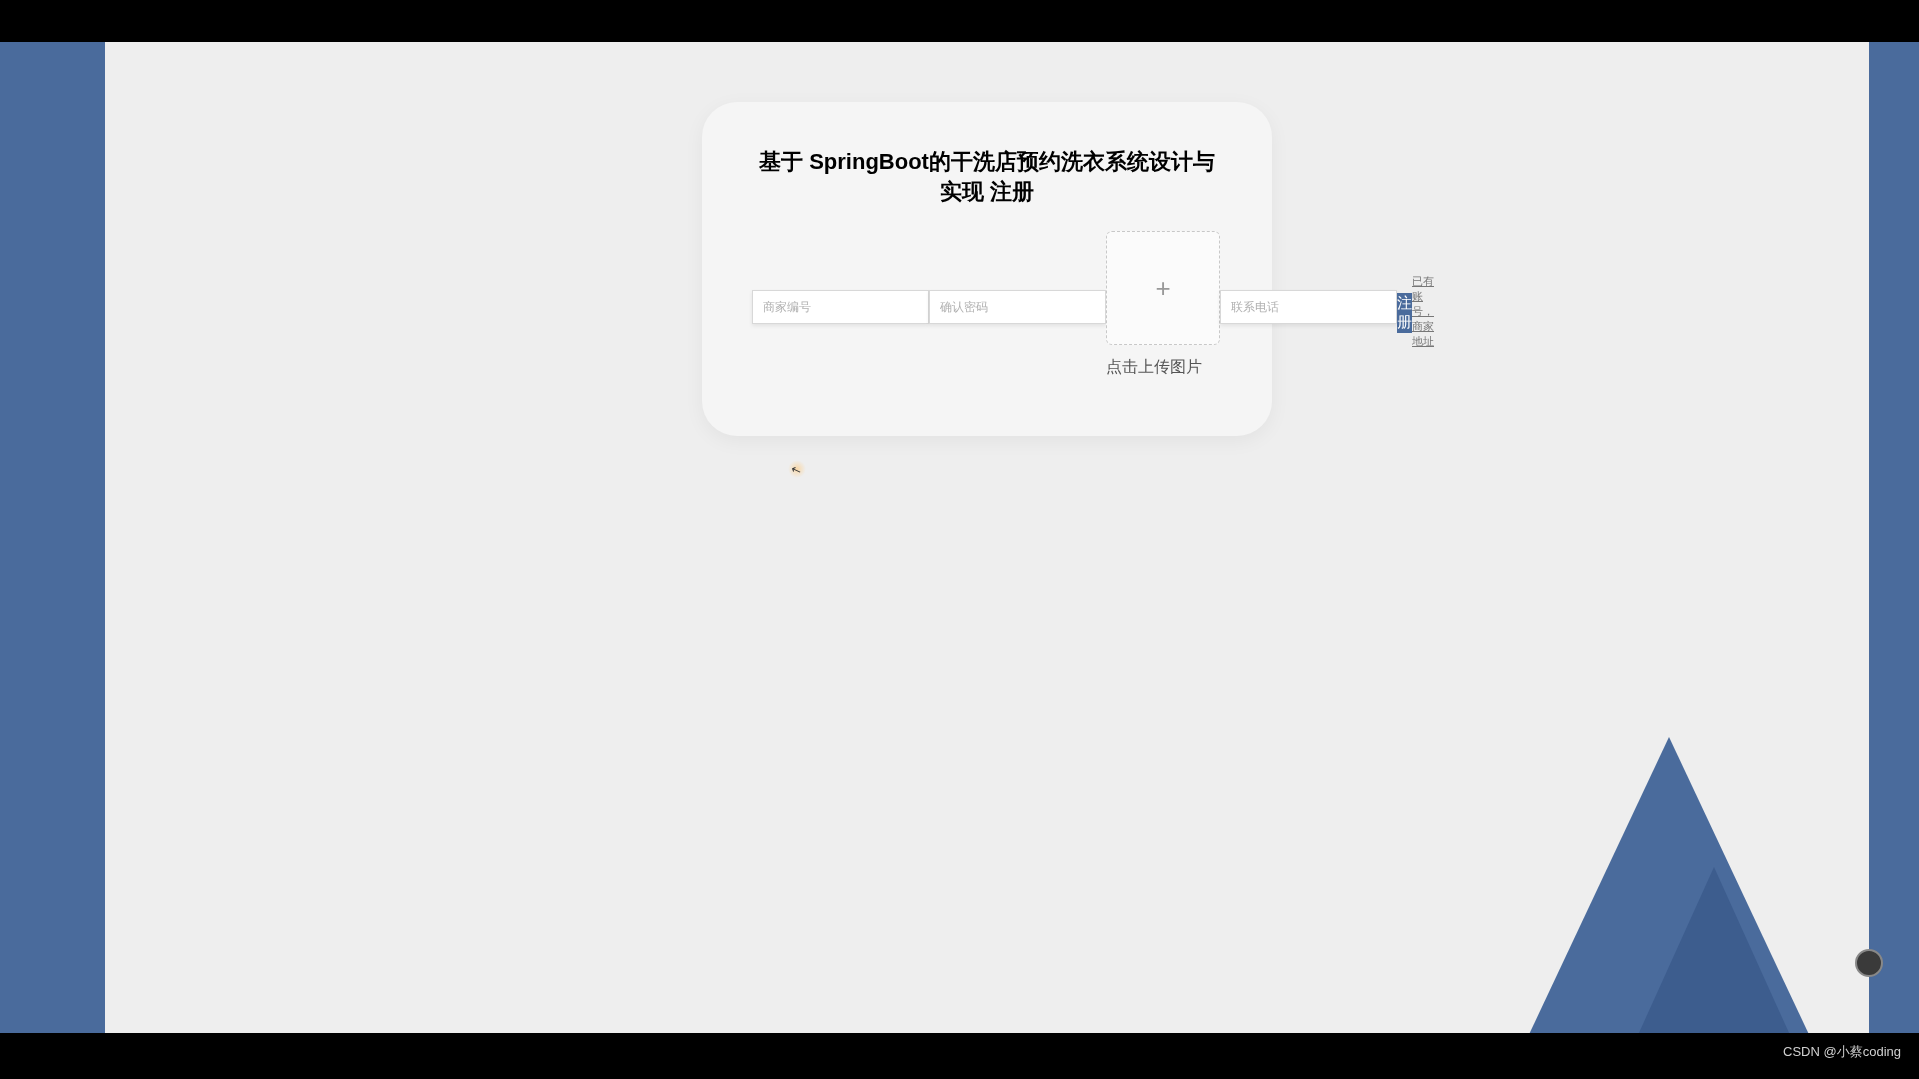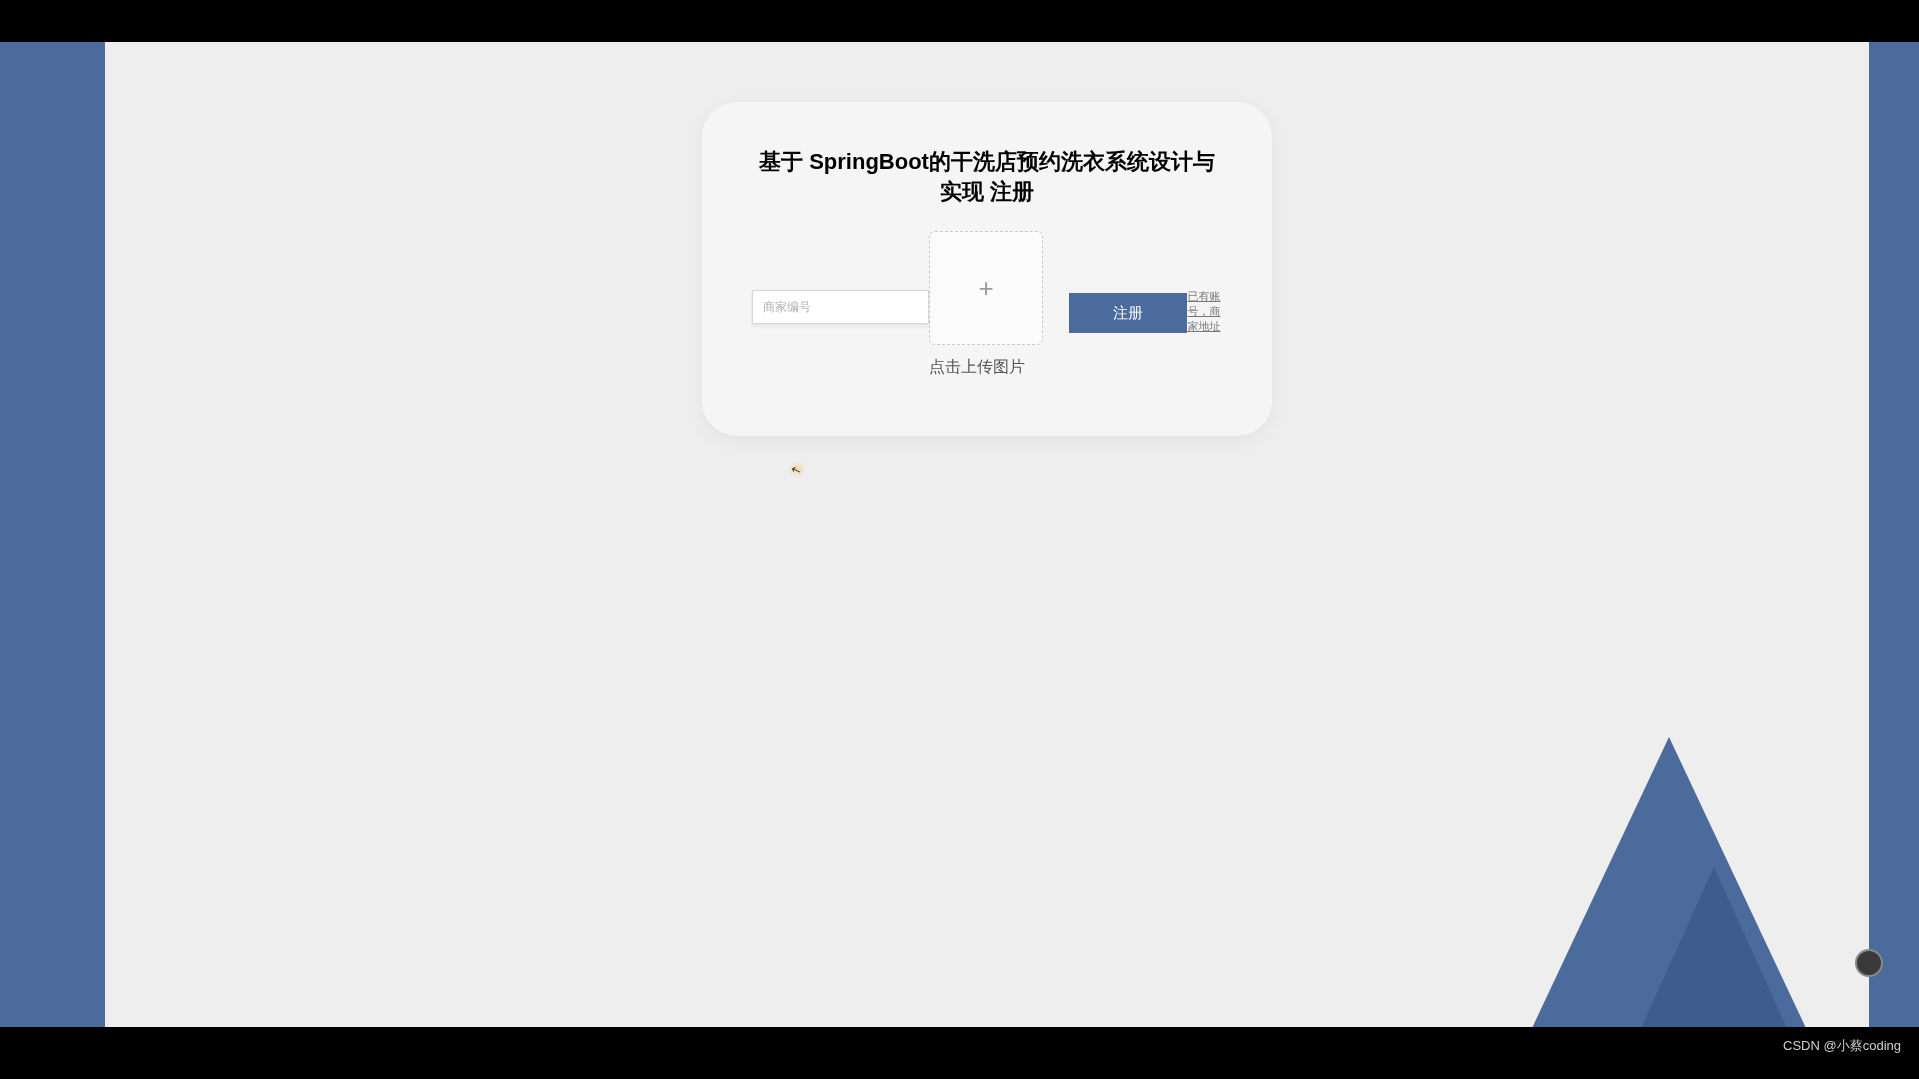--- a/index.html
+++ b/index.html
@@ -18,21 +18,21 @@
     }
     
     .letterbox-top {
       width: 100%;
       height: 42px;
       background: #000;
     }
     
     .letterbox-bottom {
       position: absolute;
-      bottom: 10px;
+      bottom: 4px;
       width: 100%;
       height: 42px;
       background: #000;
       text-decoration: underline;
     }
     
     .viewport {
       position: absolute;
       top: 42px;
       left: 0;
@@ -218,29 +218,31 @@
     <div class="mountain-small"></div>
 
     <div class="card">
       <h1 class="title">基于 SpringBoot的干洗店预约洗衣系统设计与实现 注册</h1>
 
       <div class="form-area">
 
         <input type="text" class="input-field" placeholder="商家编号" style="">
 
 
+        <input type="password" class="input-field" placeholder="确认密码" style="">
 
 
         <div class="upload-section">
           <div class="upload-box">
             <span class="plus-icon">+</span>
           </div>
           <div class="upload-hint">点击上传图片</div>
         </div>
 
+        <input type="text" class="input-field" placeholder="联系电话" style="">
 
 
 
         <button class="submit-btn">注册</button>
 
         <a class="login-link">已有账号，商家地址</a>
       </div>
     </div>
 
     <div class="cursor-glow"></div>

